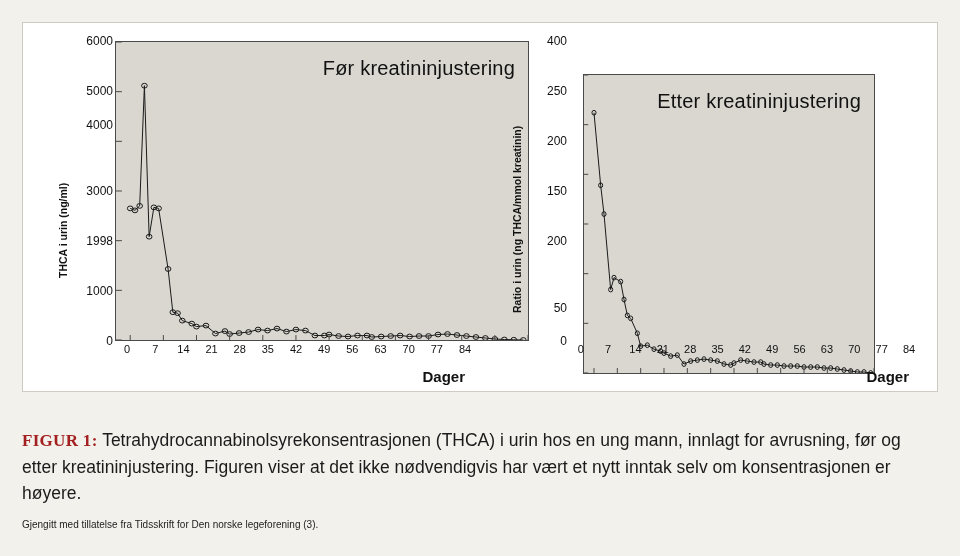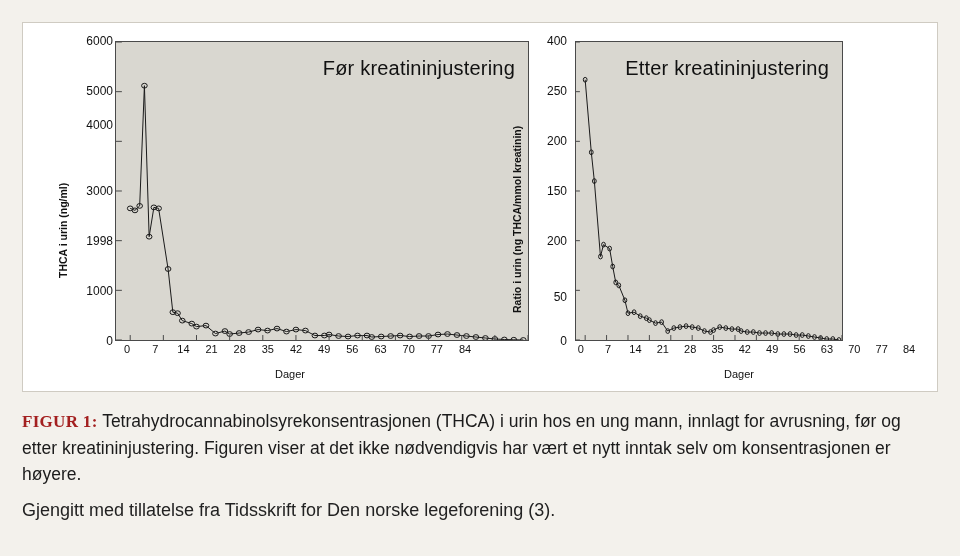--- a/index.html
+++ b/index.html
@@ -36,21 +36,21 @@
   }
   #chart-left { left: 10px; width: 450px; }
   #chart-right { left: 468px; width: 440px; }
 
   .plot-outer {
     position: absolute;
     top: 18px;
     height: 300px;
   }
   #chart-left .plot-outer { left: 82px; width: 414px; }
-  #chart-right .plot-outer { left: 84px; width: 268px; }
+  #chart-right .plot-outer { left: 92px; width: 292px; margin-top: 33px; }
 
   .plot-area {
     position: absolute;
     left: 0; top: 0; right: 0; bottom: 0;
     background: #d9d7d0;
     border: 1px solid #4a4a4a;
     box-sizing: border-box;
     overflow: hidden;
   }
   .plot-svg {
@@ -108,49 +108,49 @@
   .xtick {
     position: absolute;
     top: 0;
     font-size: 11px;
     color: #111;
     transform: translateX(-50%);
     white-space: nowrap;
   }
   .xlabel {
     position: absolute;
-    font-size: 11px;
-    font-weight: normal;
+    font-size: 15px;
+    font-weight: bold;
     color: #111;
-    text-align: center;
+    text-align: right;
   }
   #chart-left .xlabel { left: 82px; top: 345px; width: 350px; }
   #chart-right .xlabel { left: 78px; top: 345px; width: 340px; }
 
   #caption {
     position: absolute;
     left: 22px;
-    top: 408px;
+    top: 427px;
     width: 916px;
   }
   .cap-main {
     font-size: 17.5px;
     line-height: 1.52;
     color: #1b1b1b;
   }
   .cap-figur {
     color: #a32020;
     font-family: "Liberation Serif", serif;
     font-weight: bold;
     font-size: 17px;
     letter-spacing: 0.3px;
   }
   .cap-sub {
     margin-top: 12px;
-    font-size: 18px;
+    font-size: 10px;
     color: #222;
   }
 </style>
 </head>
 <body>
 
 <div id="page">
 
   <div id="figure-panel">
 
@@ -257,21 +257,21 @@
           <div class="xtick" style="left: 321.839px;">77</div>
           <div class="xtick" style="left: 350px;">84</div>
         </div>
       <div class="xlabel">Dager</div>
     </div>
 
     <div class="chart-block" id="chart-right">
       <div class="ylabel">Ratio i urin (ng THCA/mmol kreatinin)</div>
       <div class="ytick-wrap">
           <div class="ytick" style="top: 300px;">0</div>
-          <div class="ytick" style="top: 256px; padding-left: 7px;">50</div>
+          <div class="ytick" style="top: 267px; padding-left: 7px;">50</div>
           <div class="ytick" style="top: 200px;">200</div>
           <div class="ytick" style="top: 150px;">150</div>
           <div class="ytick" style="top: 100px;">200</div>
           <div class="ytick" style="top: 50px; margin-left: 11px;">250</div>
           <div class="ytick" style="top: 0px;">400</div>
         </div>
       <div class="plot-outer">
         <div class="plot-area">
           <svg class="plot-svg" id="svg-right" viewBox="0 0 340 300" preserveAspectRatio="none">
               <path d="M11.72,38.00 L19.54,111.00 L23.45,140.00 L31.26,216.00 L35.17,204.00 L42.99,208.00 L46.90,226.00 L50.80,242.00 L54.71,245.00 L62.53,260.00 L66.44,273.00 L74.25,272.00 L82.07,276.00 L89.89,278.00 L93.79,280.00 L101.61,283.00 L109.43,282.00 L117.24,291.00 L125.06,288.00 L132.87,287.00 L140.69,286.00 L148.51,287.00 L156.32,288.00 L164.14,291.00 L171.95,292.00 L175.86,290.00 L183.68,287.00 L191.49,288.00 L199.31,289.00 L207.13,289.00 L211.03,291.00 L218.85,292.00 L226.67,292.00 L234.48,293.00 L242.30,293.00 L250.11,293.00 L257.93,294.00 L265.75,294.00 L273.56,294.00 L281.38,295.00 L289.20,295.00 L297.01,296.00 L304.83,297.00 L312.64,298.00 L320.46,299.00 L328.28,299.00 L336.09,300.00" fill="none" stroke="#1a1a1a" stroke-width="1" vector-effect="non-scaling-stroke"></path>

